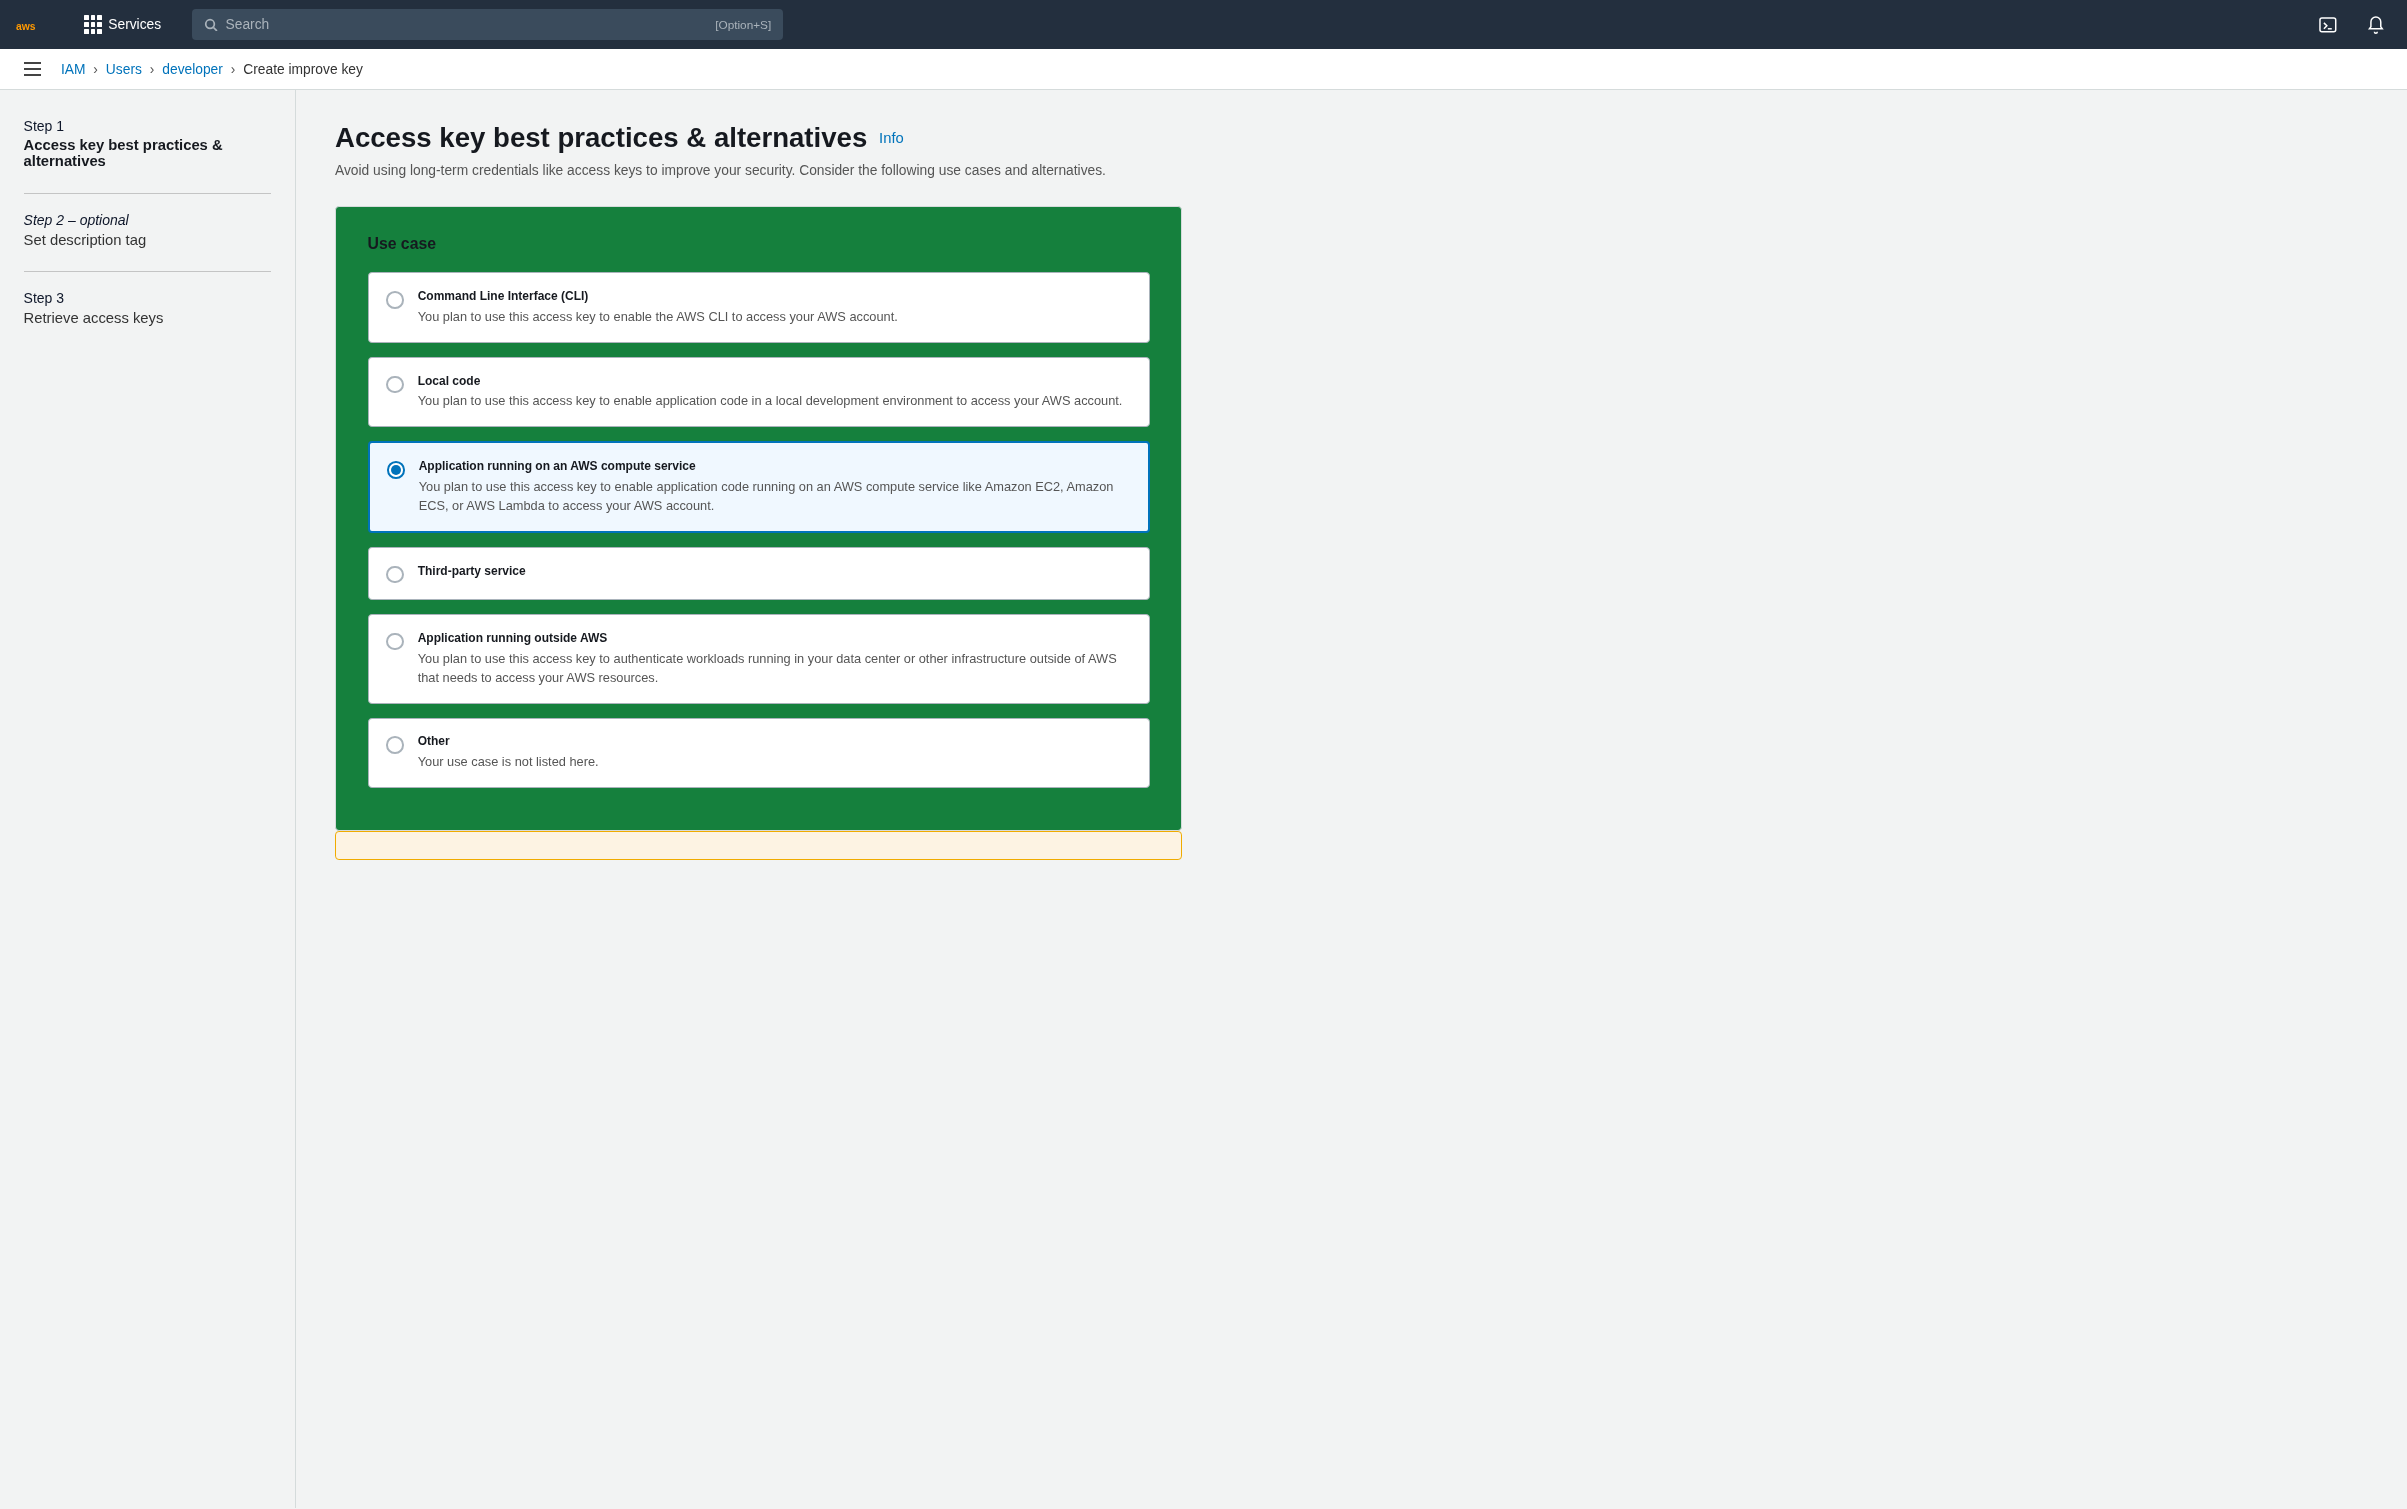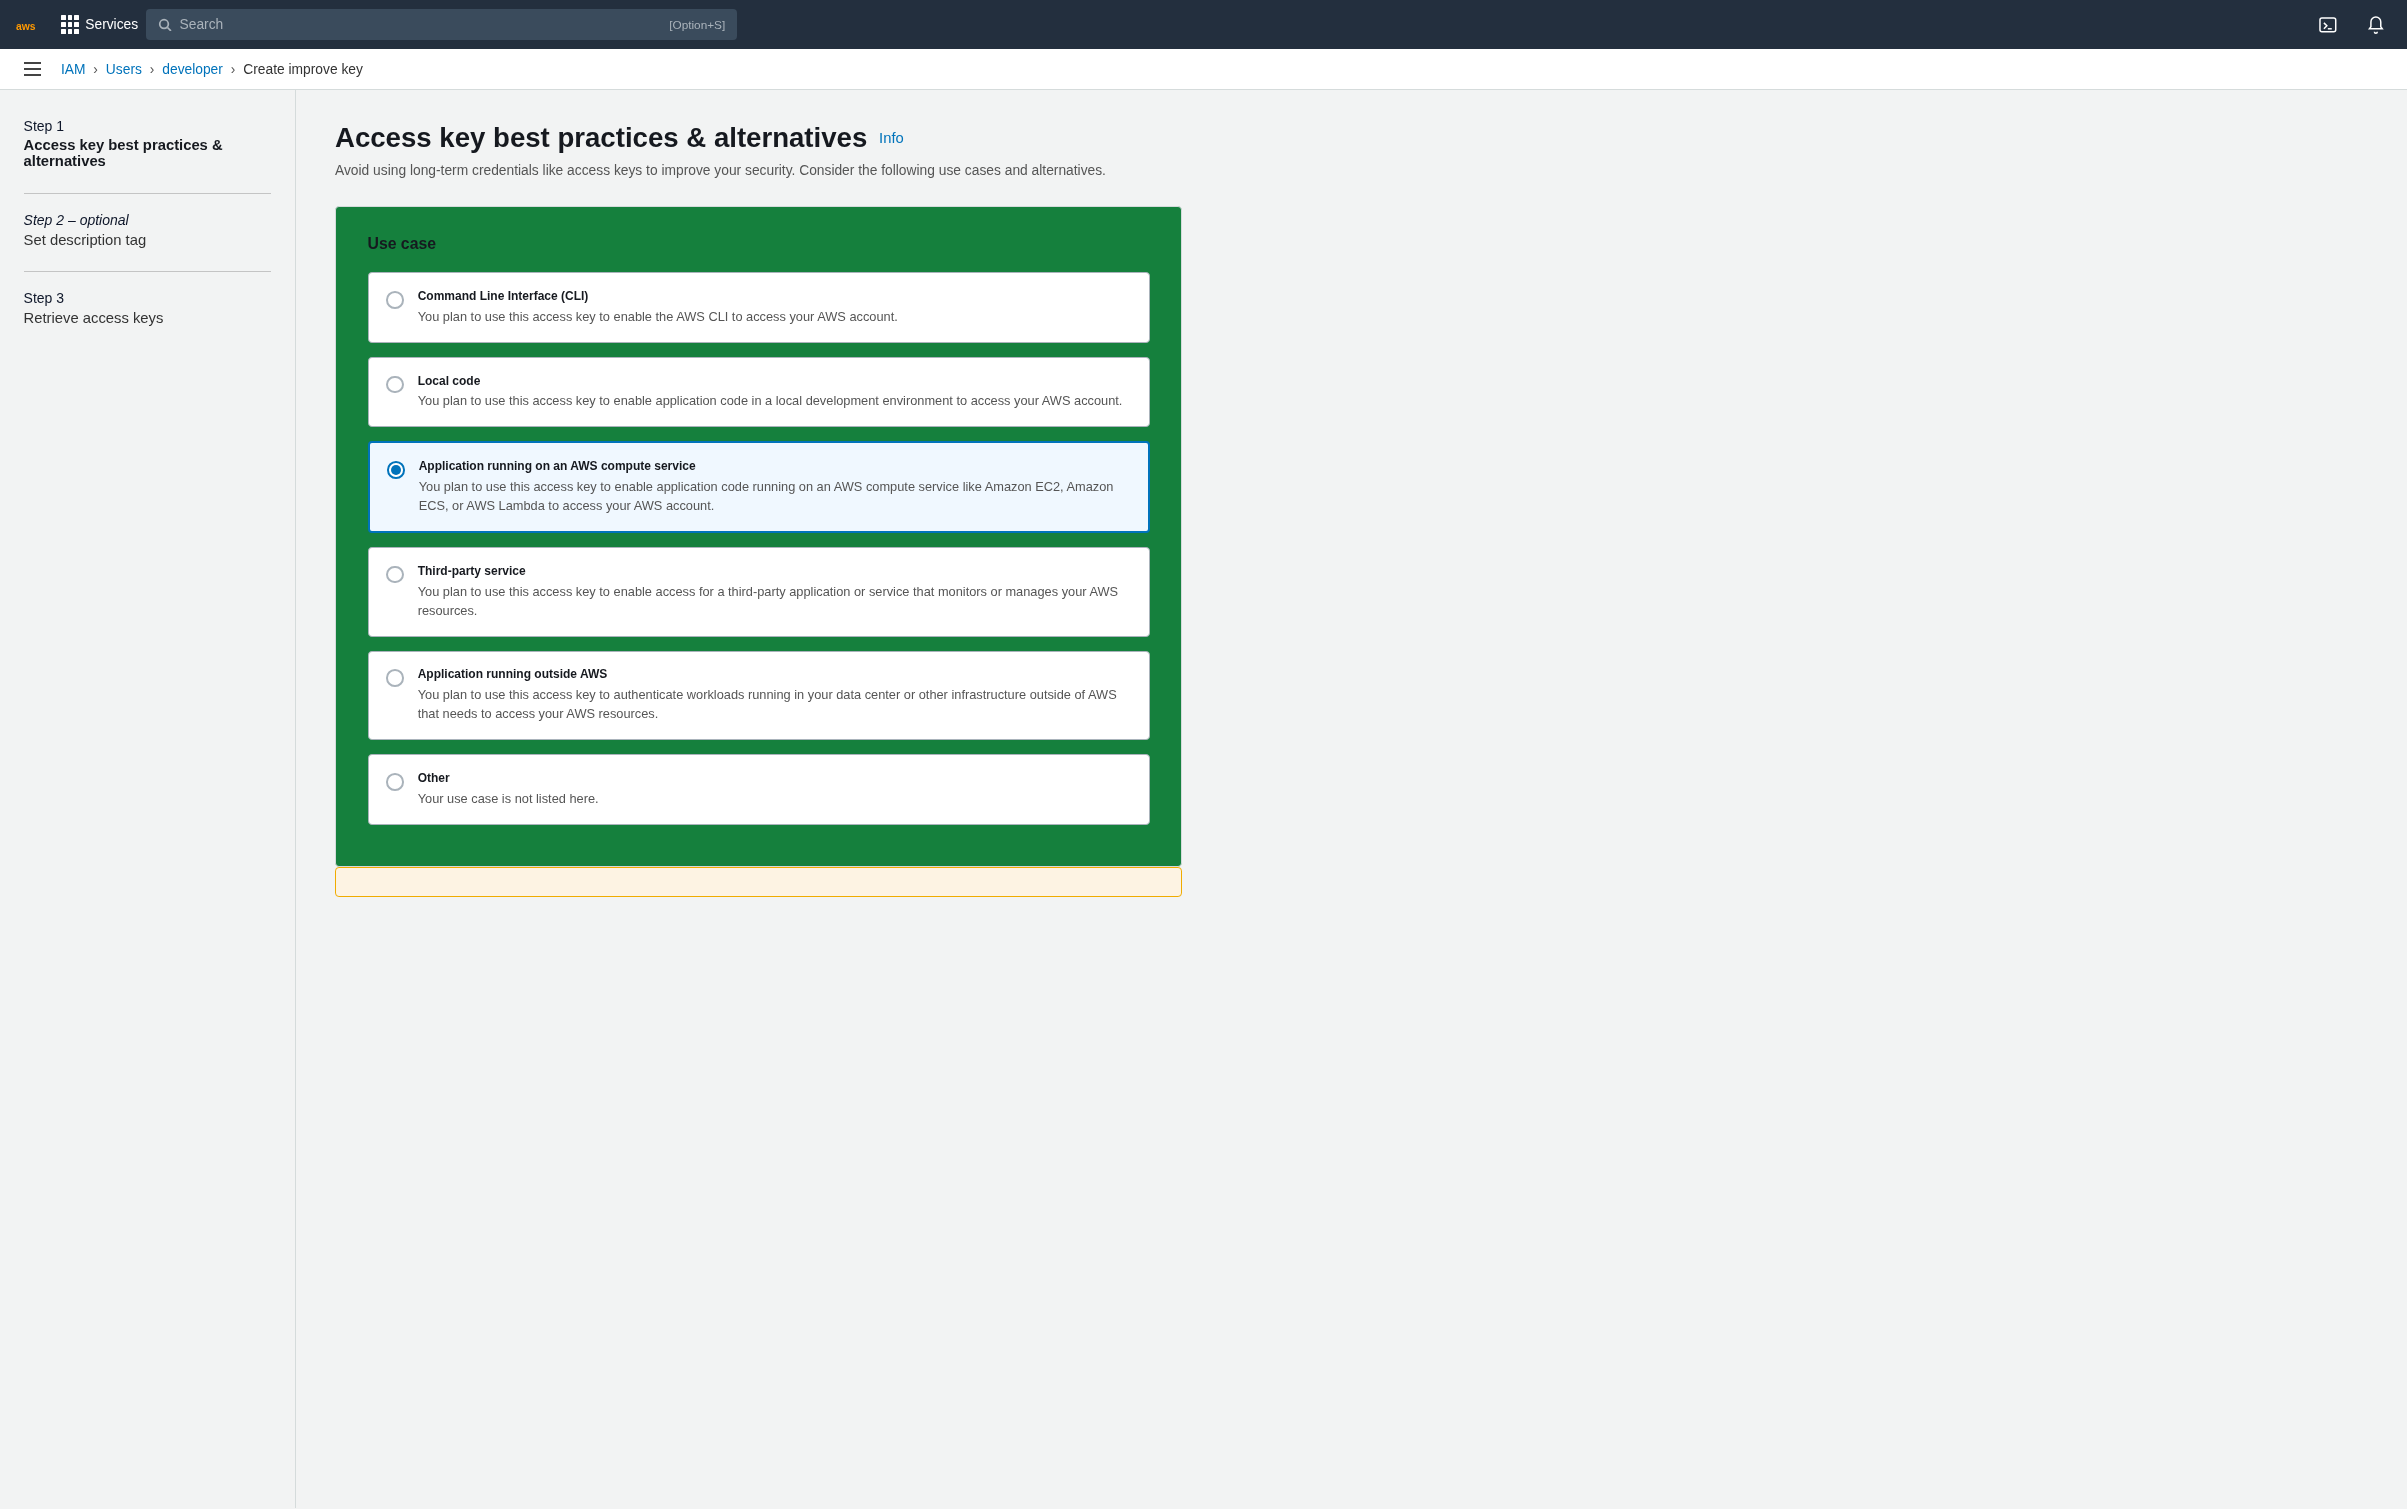--- a/index.html
+++ b/index.html
@@ -5,21 +5,21 @@
     * { box-sizing: border-box; margin: 0; padding: 0; }
     body { font-family: "Amazon Ember", Arial, sans-serif; background: #f2f3f3; min-height: 100vh; }
 
     
     .top-nav {
       background: #232f3e;
       display: flex;
       align-items: center;
       padding: 0 15.8px;
       height: 49px;
-      gap: 0;
+      gap: 23px;
     }
     .aws-logo {
       display: flex;
       align-items: center;
       gap: 3.9px;
     }
     .aws-logo-icon {
       width: 37px;
       height: 27.6px;
     }
@@ -386,21 +386,20 @@
             </div>
             <div class="radio-content">
               <div class="radio-title">Application running on an AWS compute service</div>
               <div class="radio-desc">You plan to use this access key to enable application code running on an AWS compute service like Amazon EC2, Amazon ECS, or AWS Lambda to access your AWS account.</div>
             </div>
           </div>
           <div class="radio-option">
             <div class="radio-circle"></div>
             <div class="radio-content">
               <div class="radio-title">Third-party service</div>
-              <div class="radio-desc">You plan to use this access key to enable access for a third-party application or service that monitors or manages your AWS resources.</div>
             </div>
           </div>
           <div class="radio-option">
             <div class="radio-circle"></div>
             <div class="radio-content">
               <div class="radio-title">Application running outside AWS</div>
               <div class="radio-desc">You plan to use this access key to authenticate workloads running in your data center or other infrastructure outside of AWS that needs to access your AWS resources.</div>
             </div>
           </div>
           <div class="radio-option">

